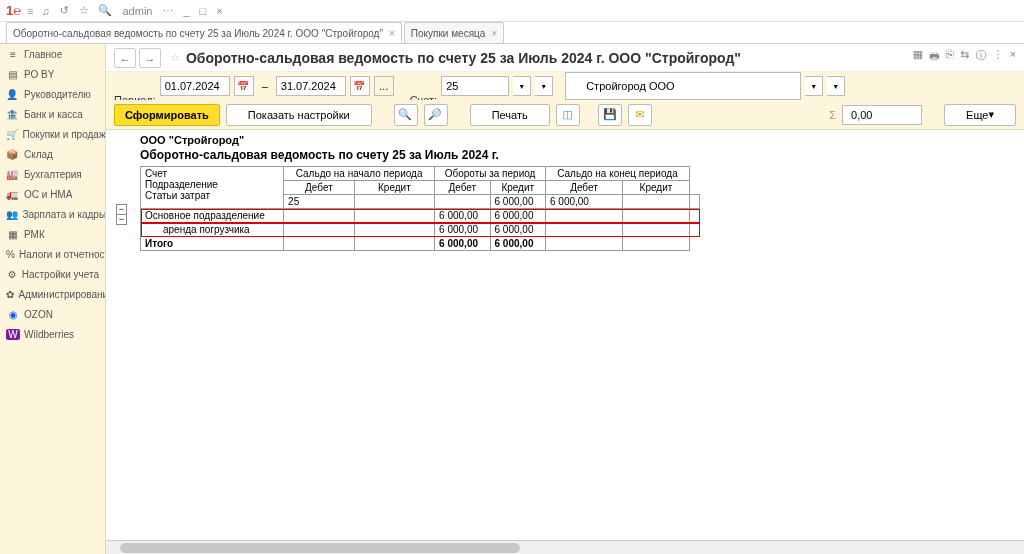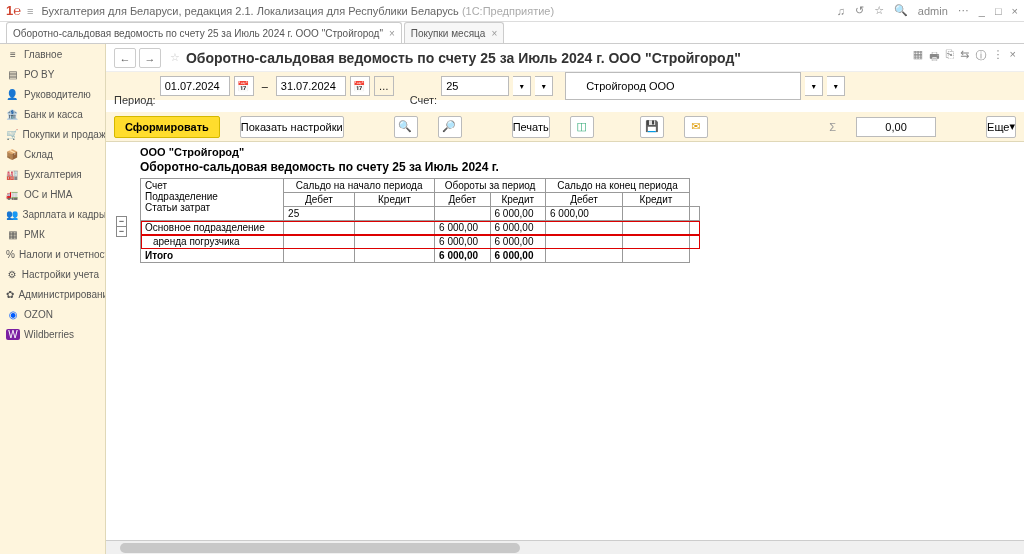--- a/index.html
+++ b/index.html
@@ -27,26 +27,26 @@
 .header-right { display: flex; gap: 6px; color: #888; }
 .header-right span { cursor: pointer; }
 .filter-row { height: 28px; background: #fef5dd; display: flex; align-items: center; padding: 0 8px; gap: 4px; font-size: 11px; }
 .filter-row label { color: #333; margin-top: 28px; }
 .date-input { width: 70px; height: 20px; border: 1px solid #bbb; padding: 0 4px; background: #fff; font-size: 11px; }
 .cal-btn { width: 20px; height: 20px; border: 1px solid #bbb; background: #fff; cursor: pointer; display: flex; align-items: center; justify-content: center; font-size: 10px; }
 .dash { margin: 0 4px; }
 .account-input { width: 68px; height: 20px; border: 1px solid #bbb; padding: 0 4px; background: #fff; font-size: 11px; }
 .org-input { width: 236px; height: 28px; border: 1px solid #bbb; padding: 0 20px; background: #fff; font-size: 11px; }
 .dd-btn { width: 18px; height: 20px; border: 1px solid #bbb; border-left: none; background: #fff; cursor: pointer; font-size: 8px; }
-.toolbar-row { height: 30px; background: #fef5dd; border-bottom: 1px solid #e0d8b8; display: flex; align-items: center; padding: 0 8px; gap: 20px; margin-top: 12px; }
+.toolbar-row { height: 30px; background: #fef5dd; border-bottom: 1px solid #e0d8b8; display: flex; align-items: center; padding: 0 8px; gap: 6px; }
 .btn-primary { background: #ffdd2d; border: 1px solid #d4b800; height: 22px; padding: 0 10px; cursor: pointer; font-weight: bold; font-size: 11px; border-radius: 2px; }
-.btn { background: #fff; border: 1px solid #bbb; height: 22px; padding: 0 0; cursor: pointer; font-size: 11px; border-radius: 2px; display: flex; align-items: center; }
+.btn { background: #fff; border: 1px solid #bbb; height: 22px; padding: 0 21px; cursor: pointer; font-size: 11px; border-radius: 2px; display: flex; align-items: center; }
 .btn.square { width: 24px; padding: 0; justify-content: center; }
 .spacer { flex: 1; }
-.sum-input { width: 80px; height: 20px; border: 1px solid #bbb; text-align: center; padding: 0 20px; background: #fff; font-size: 11px; }
+.sum-input { width: 80px; height: 20px; border: 1px solid #bbb; text-align: left; padding: 0 8px; background: #fff; font-size: 11px; }
 .report-area { flex: 1; padding: 4px 10px 10px 10px; overflow: auto; background: #fff; position: relative; }
 .report-header { margin-left: 24px; }
 .report-header .org { font-weight: bold; font-size: 11px; }
 .report-header .rep-title { font-weight: bold; font-size: 12px; margin: 2px 0; }
 .report-header .sub { font-size: 10px; }
 .report-table { margin-top: 4px; border-collapse: collapse; width: 560px; margin-left: 24px; font-size: 10px; }
 .report-table th, .report-table td { border: 1px solid #999; padding: 1px 4px; text-align: left; }
 .report-table .num { text-align: left; }
 .report-table th { font-weight: normal; text-align: center; }
 .report-table .hdr-left { text-align: left; }
@@ -54,23 +54,20 @@
 .tree-box { width: 11px; height: 11px; border: 1px solid #888; font-size: 9px; line-height: 9px; text-align: center; cursor: pointer; background: #fff; }
 .scrollbar-bottom { position: absolute; left: 106px; right: 0; bottom: 0; height: 14px; background: #f0f0f0; border-top: 1px solid #ccc; }
 .scrollbar-bottom .thumb { position: absolute; left: 14px; top: 2px; height: 10px; width: 400px; background: #c8c8c8; border-radius: 5px; }
 </style>
 </head>
 <body>
 
 <div class="topbar">
   <span class="logo">1℮</span>
   <span class="burger">≡</span>
-  <span class="title">
-    <span>Бухгалтерия для Беларуси, редакция 2.1. Локализация для Республики Беларусь</span><span class="gray"> (1С:Предприятие)</span>
-  </span>
   <div class="right-icons">
     <span>♫</span>
     <span>↺</span>
     <span>☆</span>
     <span>🔍</span>
     <span>admin</span>
     <span>⋯</span>
     <span>_</span>
     <span>□</span>
     <span>×</span>
@@ -247,21 +244,21 @@
         <tr style="outline:1.5px solid #d00;outline-offset:-1px">
           <td>Основное подразделение</td>
               <td></td>
               <td></td>
           <td class="num">6 000,00</td>
               <td class="num">6 000,00</td>
               <td></td>
               <td></td>
         </tr>
         <tr style="outline:1.5px solid #d00;outline-offset:-1px">
-          <td style="padding-left:12px">аренда погрузчика</td>
+          <td style="padding-left:22px">аренда погрузчика</td>
               <td></td>
               <td></td>
           <td class="num">6 000,00</td>
               <td class="num">6 000,00</td>
               <td></td>
               <td></td>
         </tr>
         <tr style="font-weight:bold">
           <td>Итого</td>
               <td></td>

